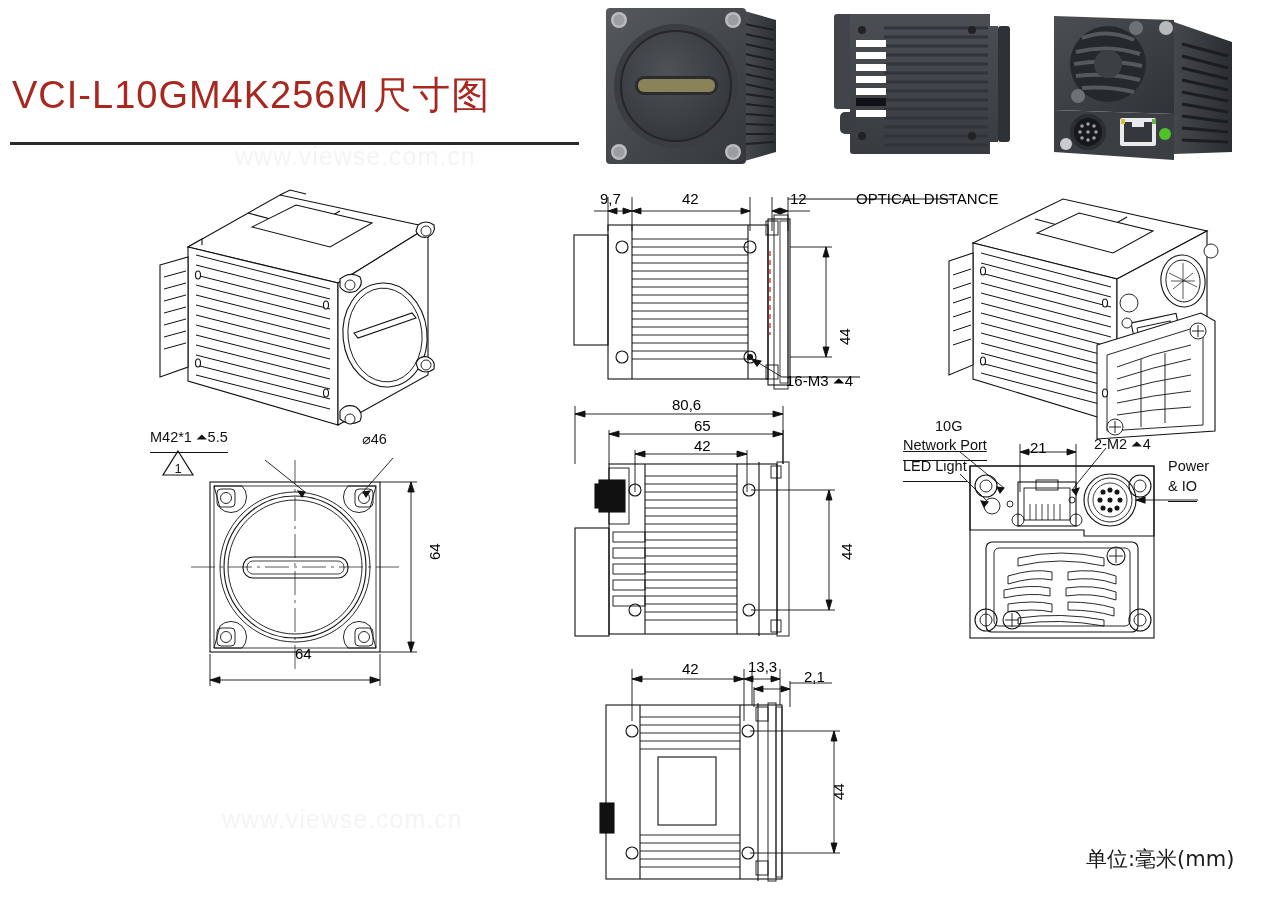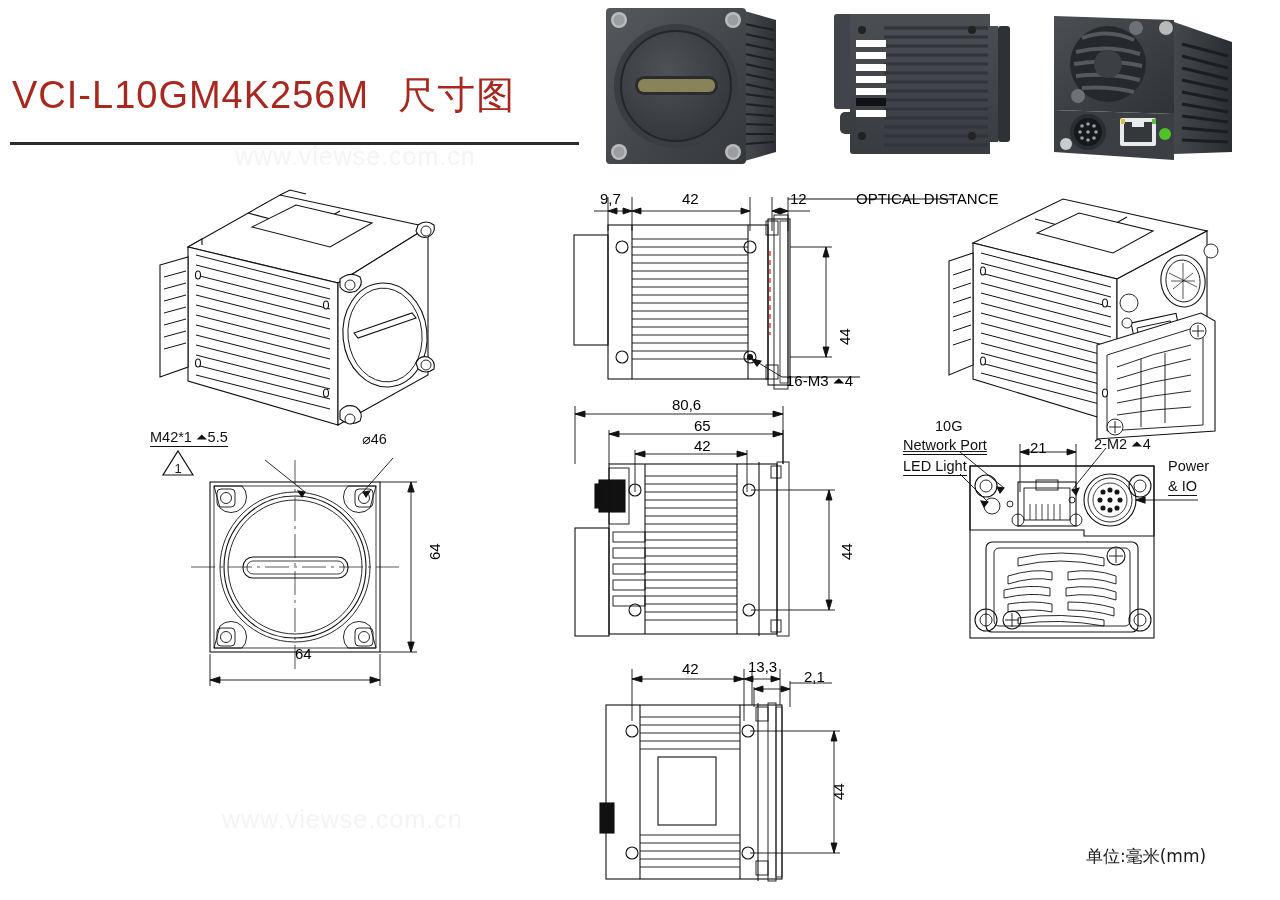--- a/index.html
+++ b/index.html
@@ -1,33 +1,33 @@
 <!DOCTYPE html>
 <html><head>
 <meta charset="utf-8">
 <style>
   html,body{margin:0;padding:0;background:#ffffff;}
   body{width:1280px;height:900px;position:relative;overflow:hidden;
        font-family:"Liberation Sans","DejaVu Sans",sans-serif;color:#1a1a1a;}
   .abs{position:absolute;}
   
   #title{left:12px;top:70px;font-size:38px;letter-spacing:1px;color:#a82820;white-space:nowrap;}
-  #title .cn{font-family:"DejaVu Sans",sans-serif;margin-left:29px;}
+  #title .cn{font-family:"DejaVu Sans",sans-serif;margin-left:4px;}
   #title-rule{left:10px;top:142px;width:569px;height:3px;background:#2b2b2b;}
   
   .wm{color:#f4f4f4;font-size:25px;letter-spacing:1px;white-space:nowrap;user-select:none;}
   #wm1{left:235px;top:142px;}
   #wm2{left:222px;top:805px;}
   
-  #unit-note{left:1086px;top:845px;font-size:17px;font-family:"DejaVu Sans",sans-serif;color:#1a1a1a;white-space:nowrap;}
+  #unit-note{left:1086px;top:845px;font-size:21px;font-family:"DejaVu Sans",sans-serif;color:#1a1a1a;white-space:nowrap;}
   
   .dim{font-size:15px;color:#000000;white-space:nowrap;letter-spacing:0px;}
   .dim.vert{transform:rotate(-90deg);transform-origin:left top;}
   .lbl{font-size:14.5px;color:#111;white-space:nowrap;}
-  .lbl.u{border-bottom:1.4px solid #111;padding-bottom:1px;}
+  .lbl.u{border-bottom:1.4px solid #111;padding-bottom:7px;}
   svg{display:block;overflow:visible;}
 </style>
 </head>
 <body>
 
 <div class="abs" id="title">
   <span>VCI-L10GM4K256M</span><span class="cn">尺寸图</span>
 </div>
 <div class="abs" id="title-rule"></div>
 

